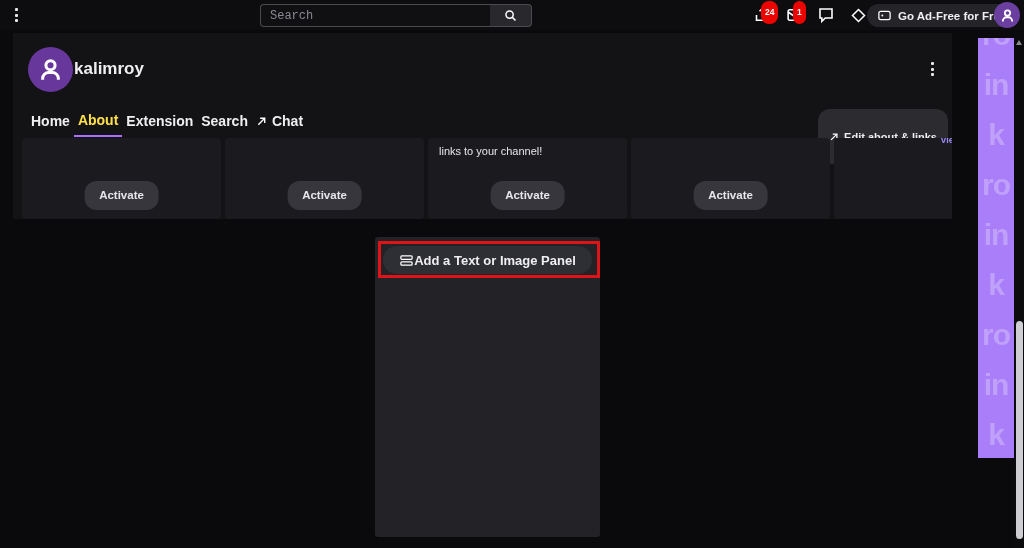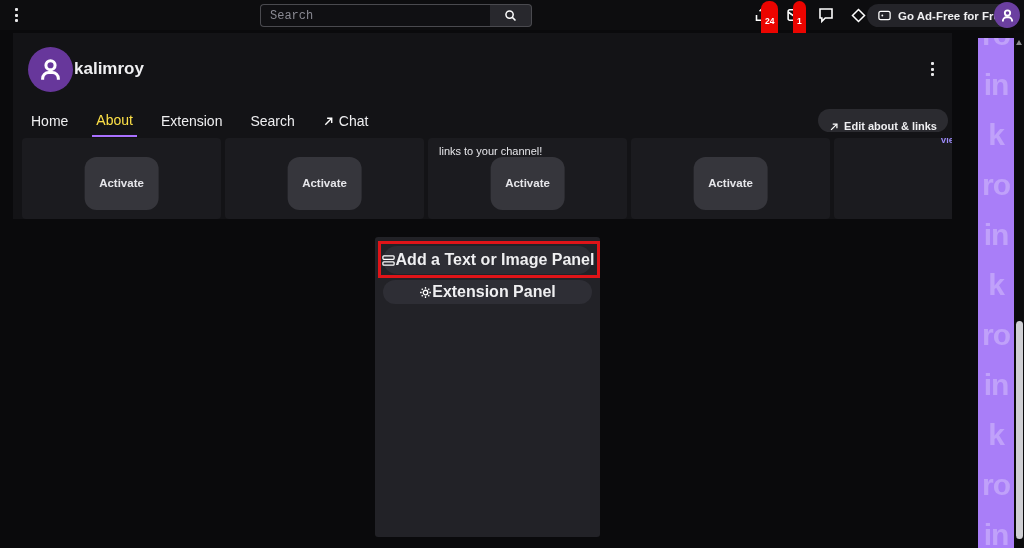--- a/index.html
+++ b/index.html
@@ -21,58 +21,58 @@
     flex:1;min-width:0;background:#101013;border:1px solid #4a4a4f;border-right:none;
     border-radius:4px 0 0 4px;color:#dedee3;font-size:12px;padding:0 9px;outline:none;
     font-family:Liberation Mono, monospace;
   }
   .search-input::placeholder{color:#8a8a93}
   .search-btn{width:42px;background:#28282d;border:1px solid #4a4a4f;border-left:none;
     border-radius:0 4px 4px 0;display:grid;place-items:center;cursor:pointer;box-sizing:border-box}
   .nav-icons{position:absolute;left:750px;top:5px;display:flex;gap:8px}
   .icon-btn{position:relative;width:24px;height:20px;display:grid;place-items:center;cursor:pointer}
   .badge{position:absolute;top:-4px;left:11px;background:#eb0400;color:#fff;font-size:8.5px;
-    font-weight:700;border-radius:8px;padding:16px 4px;line-height:1;white-space:nowrap}
+    font-weight:700;border-radius:8px;padding:7px 4px;line-height:1;white-space:nowrap}
   .adfree-btn{position:absolute;left:867px;top:4px;height:23px;display:flex;align-items:center;gap:6px;
     background:#242429;border-radius:12px;padding:0 10px;font-size:11.5px;font-weight:700;cursor:pointer}
   .top-avatar{position:absolute;left:994px;top:2px;width:26px;height:26px;border-radius:50%;
     background:#6b3fa0;display:grid;place-items:center;cursor:pointer}
 
   
   .content{position:absolute;left:13px;top:33px;width:939px;height:186px;background:#131316}
   .ch-avatar{position:absolute;left:15px;top:14px;width:45px;height:45px;border-radius:50%;
     background:#67379b;display:grid;place-items:center;cursor:pointer}
   .ch-name{position:absolute;left:61px;top:26px;font-size:17px;font-weight:700}
   .ch-kebab{position:absolute;right:18px;top:29px}
-  .tabs{position:absolute;left:14px;top:79px;display:flex;gap:20px;font-size:14px;font-weight:400}
+  .tabs{position:absolute;left:14px;top:79px;display:flex;gap:0;font-size:14px;font-weight:700}
   .tab{padding:0 4px 7px 4px;cursor:pointer;display:flex;align-items:center;gap:5px;white-space:nowrap}
   .tab.active{color:#fde047;border-bottom:2px solid #a970ff}
-  .edit-btn{position:absolute;right:4px;top:76px;height:23px;display:flex;align-items:flex-end;gap:5px;
-    background:#2b2b30;border-radius:12px;padding:0 11px;font-size:11px;font-weight:700;cursor:pointer}
+  .edit-btn{position:absolute;right:4px;top:76px;height:23px;display:flex;align-items:center;gap:5px;
+    background:#2b2b30;border-radius:12px;padding:16px 11px;font-size:11px;font-weight:700;cursor:pointer}
 
   .cards{position:absolute;left:9px;top:105px;right:0;height:81px;display:flex;gap:4px;overflow:hidden}
   .card{flex:0 0 199px;position:relative;background:#1b1b1f;border-radius:4px;padding:6px 11px;
     font-size:11px;line-height:1.3;color:#e6e6ea;box-sizing:border-box}
-  .activate{position:absolute;bottom:9px;left:50%;transform:translateX(-50%);height:29px;padding:12px 15px;
+  .activate{position:absolute;bottom:9px;left:50%;transform:translateX(-50%);height:29px;padding:0 15px;
     border-radius:12px;background:#36363c;font-size:11.5px;font-weight:700;display:flex;align-items:center;
     cursor:pointer;white-space:nowrap}
   .view-all{position:absolute;top:-3px;right:8px;font-size:9px;font-weight:600;color:#9e8cfc;
     white-space:nowrap;cursor:pointer}
 
   
   .panel-box{position:absolute;left:375px;top:237px;width:225px;height:300px;background:#222227;border-radius:3px}
   .pbtn{position:absolute;left:8px;width:209px;display:flex;align-items:center;justify-content:center;
-    background:#2e2e35;border-radius:14px;font-size:16px;font-weight:700;cursor:pointer;box-sizing:border-box;white-space:nowrap}
+    background:#2e2e35;border-radius:14px;font-size:13px;font-weight:700;cursor:pointer;box-sizing:border-box;white-space:nowrap}
   .pbtn.add{top:9px;height:28px}
   .pbtn.extn{top:43px;height:24px;border-radius:12px}
   .red-box{position:absolute;left:378px;top:241px;width:222px;height:37px;border:3px solid #df1418;
     box-sizing:border-box;pointer-events:none;z-index:5}
 
   
-  .ad-strip{position:absolute;left:978px;top:38px;width:36px;height:510px;background:#a97ef8;
+  .ad-strip{position:absolute;left:978px;top:38px;width:36px;height:420px;background:#a97ef8;
     overflow:hidden;cursor:pointer}
   .ad-strip span{display:block;text-align:center;font-size:30px;font-weight:700;
     color:rgba(255,255,255,.27);line-height:50px;letter-spacing:-1px}
   .ad-strip span:first-child{margin-top:-28px}
   .scrollbar{position:absolute;left:1014px;top:33px;width:10px;height:515px;background:#0b0b0d}
   .scroll-up{position:absolute;left:1.5px;top:7px;width:0;height:0;cursor:pointer;
     border-left:3.5px solid transparent;border-right:3.5px solid transparent;border-bottom:5px solid #8a8a8e}
   .scroll-thumb{position:absolute;left:1.5px;top:288px;width:7px;height:218px;background:#cfcfd3;
     border-radius:3.5px;cursor:pointer}
 </style>
@@ -230,29 +230,20 @@
 <div class="panel-box">
   <div class="pbtn add">
     <span>
       <svg width="15" height="15" viewBox="0 0 24 24" fill="none" stroke="#fff" stroke-width="2">
         <rect x="3" y="4.5" width="18" height="5.5" rx="1.5"></rect>
           <rect x="3" y="14" width="18" height="5.5" rx="1.5"></rect>
       </svg>
     </span>
     <span>Add a Text or Image Panel</span>
   </div>
-  <div class="pbtn extn">
-    <span>
-      <svg width="13" height="13" viewBox="0 0 24 24" fill="none" stroke="#fff" stroke-width="2.4">
-        <circle cx="12" cy="12" r="4.2"></circle>
-        <path d="M19 12 L22 12 M16.95 16.95 L19.07 19.07 M12 19 L12 22 M7.05 16.95 L4.93 19.07 M5 12 L2 12 M7.05 7.05 L4.93 4.93 M12 5 L12 2 M16.95 7.05 L19.07 4.93"></path>
-      </svg>
-    </span>
-    <span>Extension Panel</span>
-  </div>
 </div>
 <div class="red-box"></div>
 
 <div class="ad-strip">
   <span>ro</span>
   <span>in</span>
   <span>k</span>
   <span>ro</span>
   <span>in</span>
   <span>k</span>

